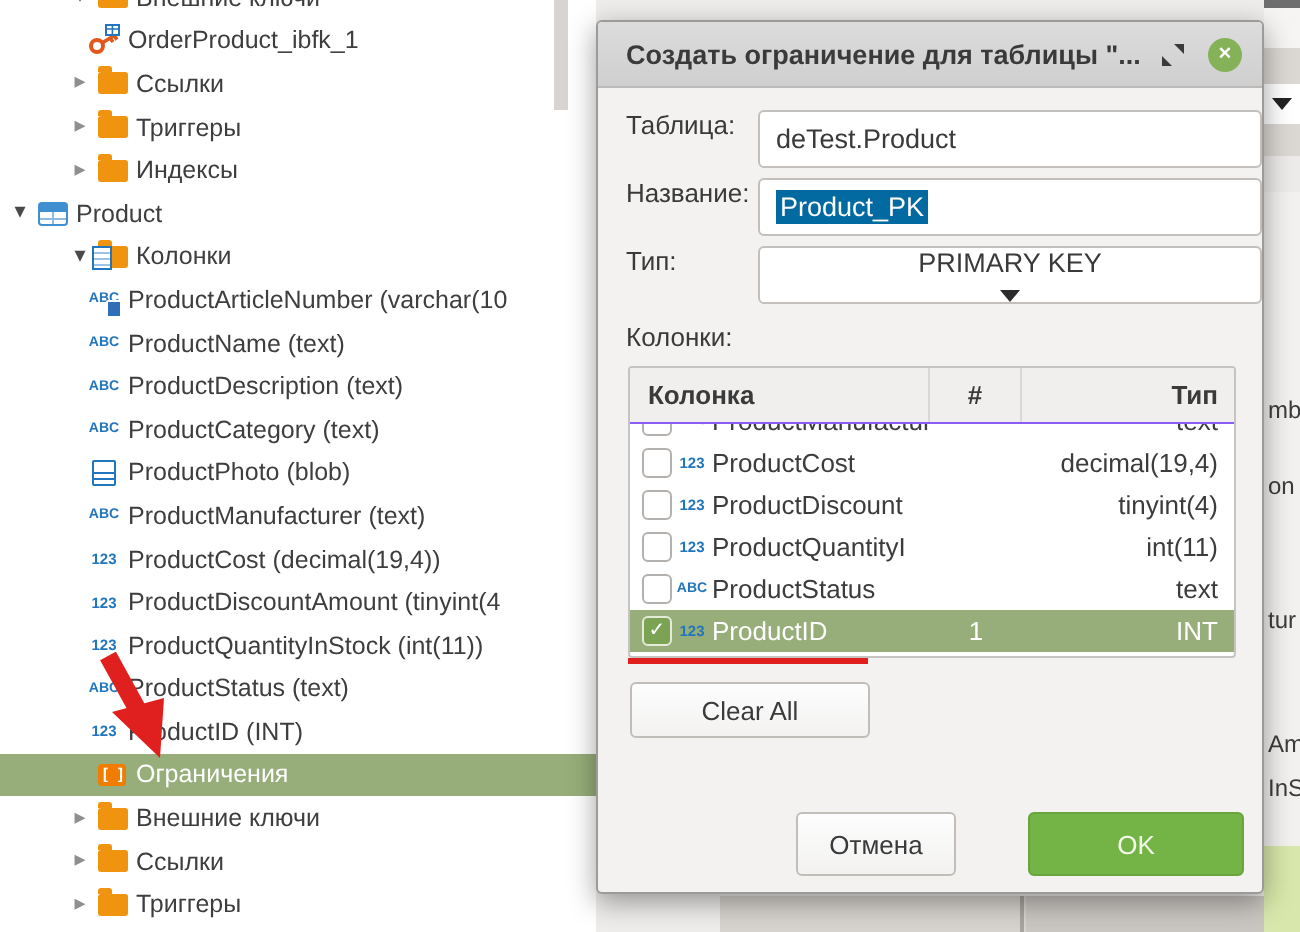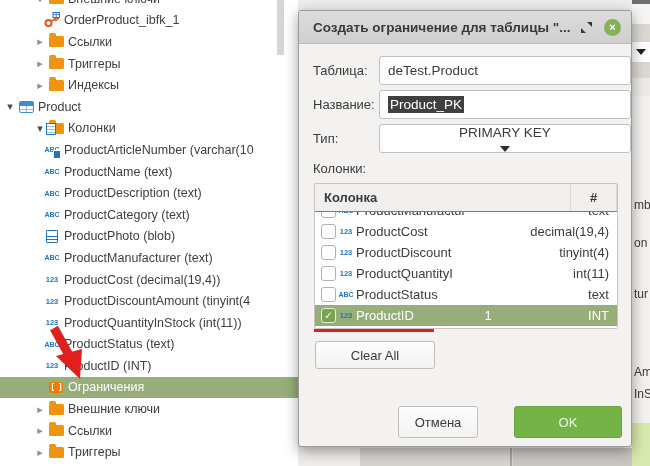--- a/index.html
+++ b/index.html
@@ -58,25 +58,25 @@
   
   #dialog{position:absolute;left:298px;top:10px;width:334px;height:437px;background:#f3f2f1;
      border:1px solid #9d9a97;border-radius:3px;box-shadow:0 4px 14px rgba(0,0,0,.38);z-index:10;}
   #dlg-titlebar{height:33px;background:linear-gradient(#dcdcdc,#cfcfcf);border-bottom:1px solid #bcbab8;
      border-radius:2px 2px 0 0;display:flex;align-items:center;padding:0 10px 0 14px;}
   #dlg-title{flex:1;font-size:13.5px;font-weight:700;color:#3a3a3a;white-space:nowrap;overflow:hidden;}
   #dlg-restore{width:16px;height:16px;display:flex;align-items:center;justify-content:center;margin-right:10px;cursor:pointer;}
   #dlg-close{width:17px;height:17px;border-radius:50%;background:#85b158;color:#fff;font-size:11px;line-height:16px;
      text-align:center;font-weight:700;cursor:pointer;}
 
-  .frow{position:absolute;left:0;width:100%;display:flex;align-items:center;height:30px;}
+  .frow{position:absolute;left:0;width:100%;display:flex;height:30px;}
   .flabel{width:80px;padding-left:14px;font-size:13px;color:#3a3a3a;flex:0 0 80px;}
   .ffield{flex:1;height:29px;background:#ffffff;border:1px solid #c2bfbc;border-radius:3px;
      display:flex;align-items:center;padding:0 8px;font-size:13.5px;color:#3a3a3a;}
-  .sel-text{background:#404040;color:#ffffff;padding:1px 2px;}
+  .sel-text{background:#0369a1;color:#ffffff;padding:1px 2px;}
   .combo{justify-content:space-between;flex-direction:column;}
   .tri-down{width:0;height:0;border-left:5px solid transparent;border-right:5px solid transparent;border-top:6px solid #2b2b2b;}
 
   #columns-label{position:absolute;left:14px;top:150px;font-size:13px;color:#3a3a3a;}
 
   #grid{position:absolute;left:15px;top:172px;width:304px;height:146px;background:#fff;
      border:1px solid #c6c4c2;border-radius:2px;overflow:hidden;display:flex;flex-direction:column;}
   #grid-head{display:flex;height:28px;flex:0 0 28px;background:#f1efee;border-bottom:1px solid #8b5cf6;
      font-size:13px;font-weight:700;color:#3a3a3a;align-items:center;}
   .gh-col{flex:1;padding-left:9px;border-right:1px solid #dad8d6;height:100%;display:flex;align-items:center;}
@@ -111,21 +111,21 @@
   <div class="bgband" style="top:4px;height:20px;background:#f6f5f4;"></div>
   <div class="bgband" style="top:24px;height:18px;background:#dbd7d3;"></div>
   <div class="bgband" style="top:42px;height:20px;background:#ffffff;"></div>
   <div class="bg-tri" style="left:636px;top:49px;"></div>
   <div class="bgband" style="top:62px;height:16px;background:#dbd7d3;"></div>
   <div class="bgband" style="top:78px;height:18px;background:#edebe9;"></div>
   <div class="bgband" style="top:96px;height:327px;background:#f3f1ef;"></div>
   <div class="bgband" style="top:423px;height:43px;background:#d8e7ab;"></div>
   <div class="bgfrag" style="top:198px;">mb</div>
   <div class="bgfrag" style="top:236px;">on</div>
-  <div class="bgfrag" style="top:287px;">tur</div>
+  <div class="bgfrag" style="top:303px;">tur</div>
   <div class="bgfrag" style="top:365px;">Am</div>
   <div class="bgfrag" style="top:387px;">InS</div>
   <div id="bg-bottom-1"></div>
   <div id="bg-bottom-line"></div>
   <div id="bg-bottom-2"></div>
 
   <div id="tree-panel">
     <div id="tree">
 
       <div class="trow lvl1">
@@ -309,20 +309,21 @@
         <span class="tri-down"></span>
       </div>
     </div>
 
     <div id="columns-label">Колонки:</div>
 
     <div id="grid">
       <div id="grid-head">
         <div class="gh-col">Колонка</div>
         <div class="gh-num">#</div>
+        <div class="gh-type">Тип</div>
       </div>
 
       <div class="grow cut">
         <div class="grow-in">
           <span class="gcb"></span>
           <span class="gico ic-abc"></span>
           <span class="gname">ProductManufacturer</span>
           <span class="gnum"></span>
           <span class="gtype">text</span>
         </div>

